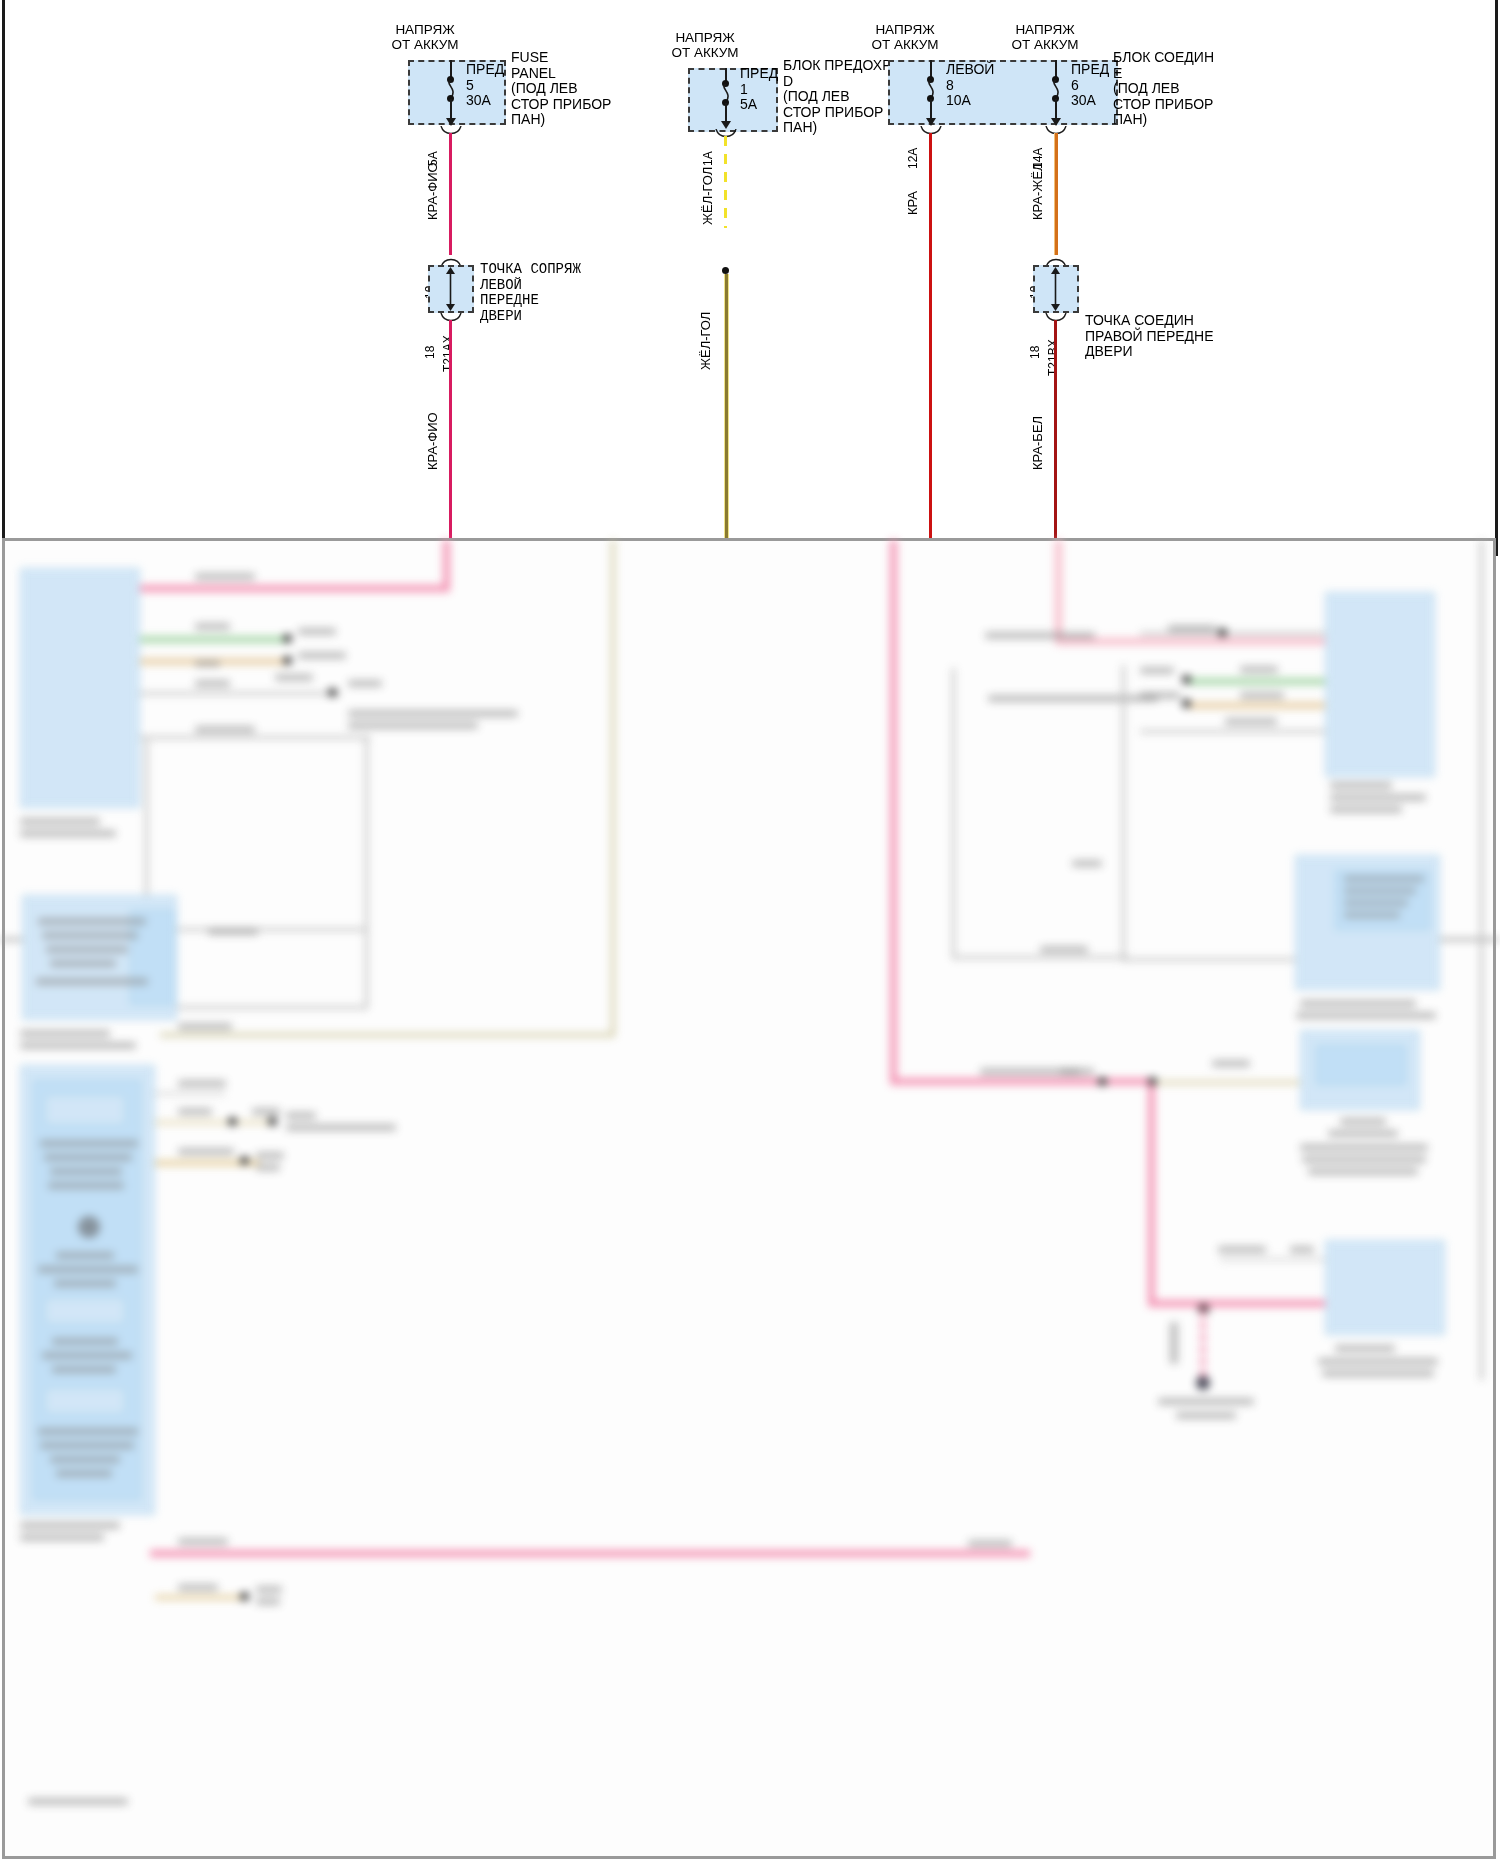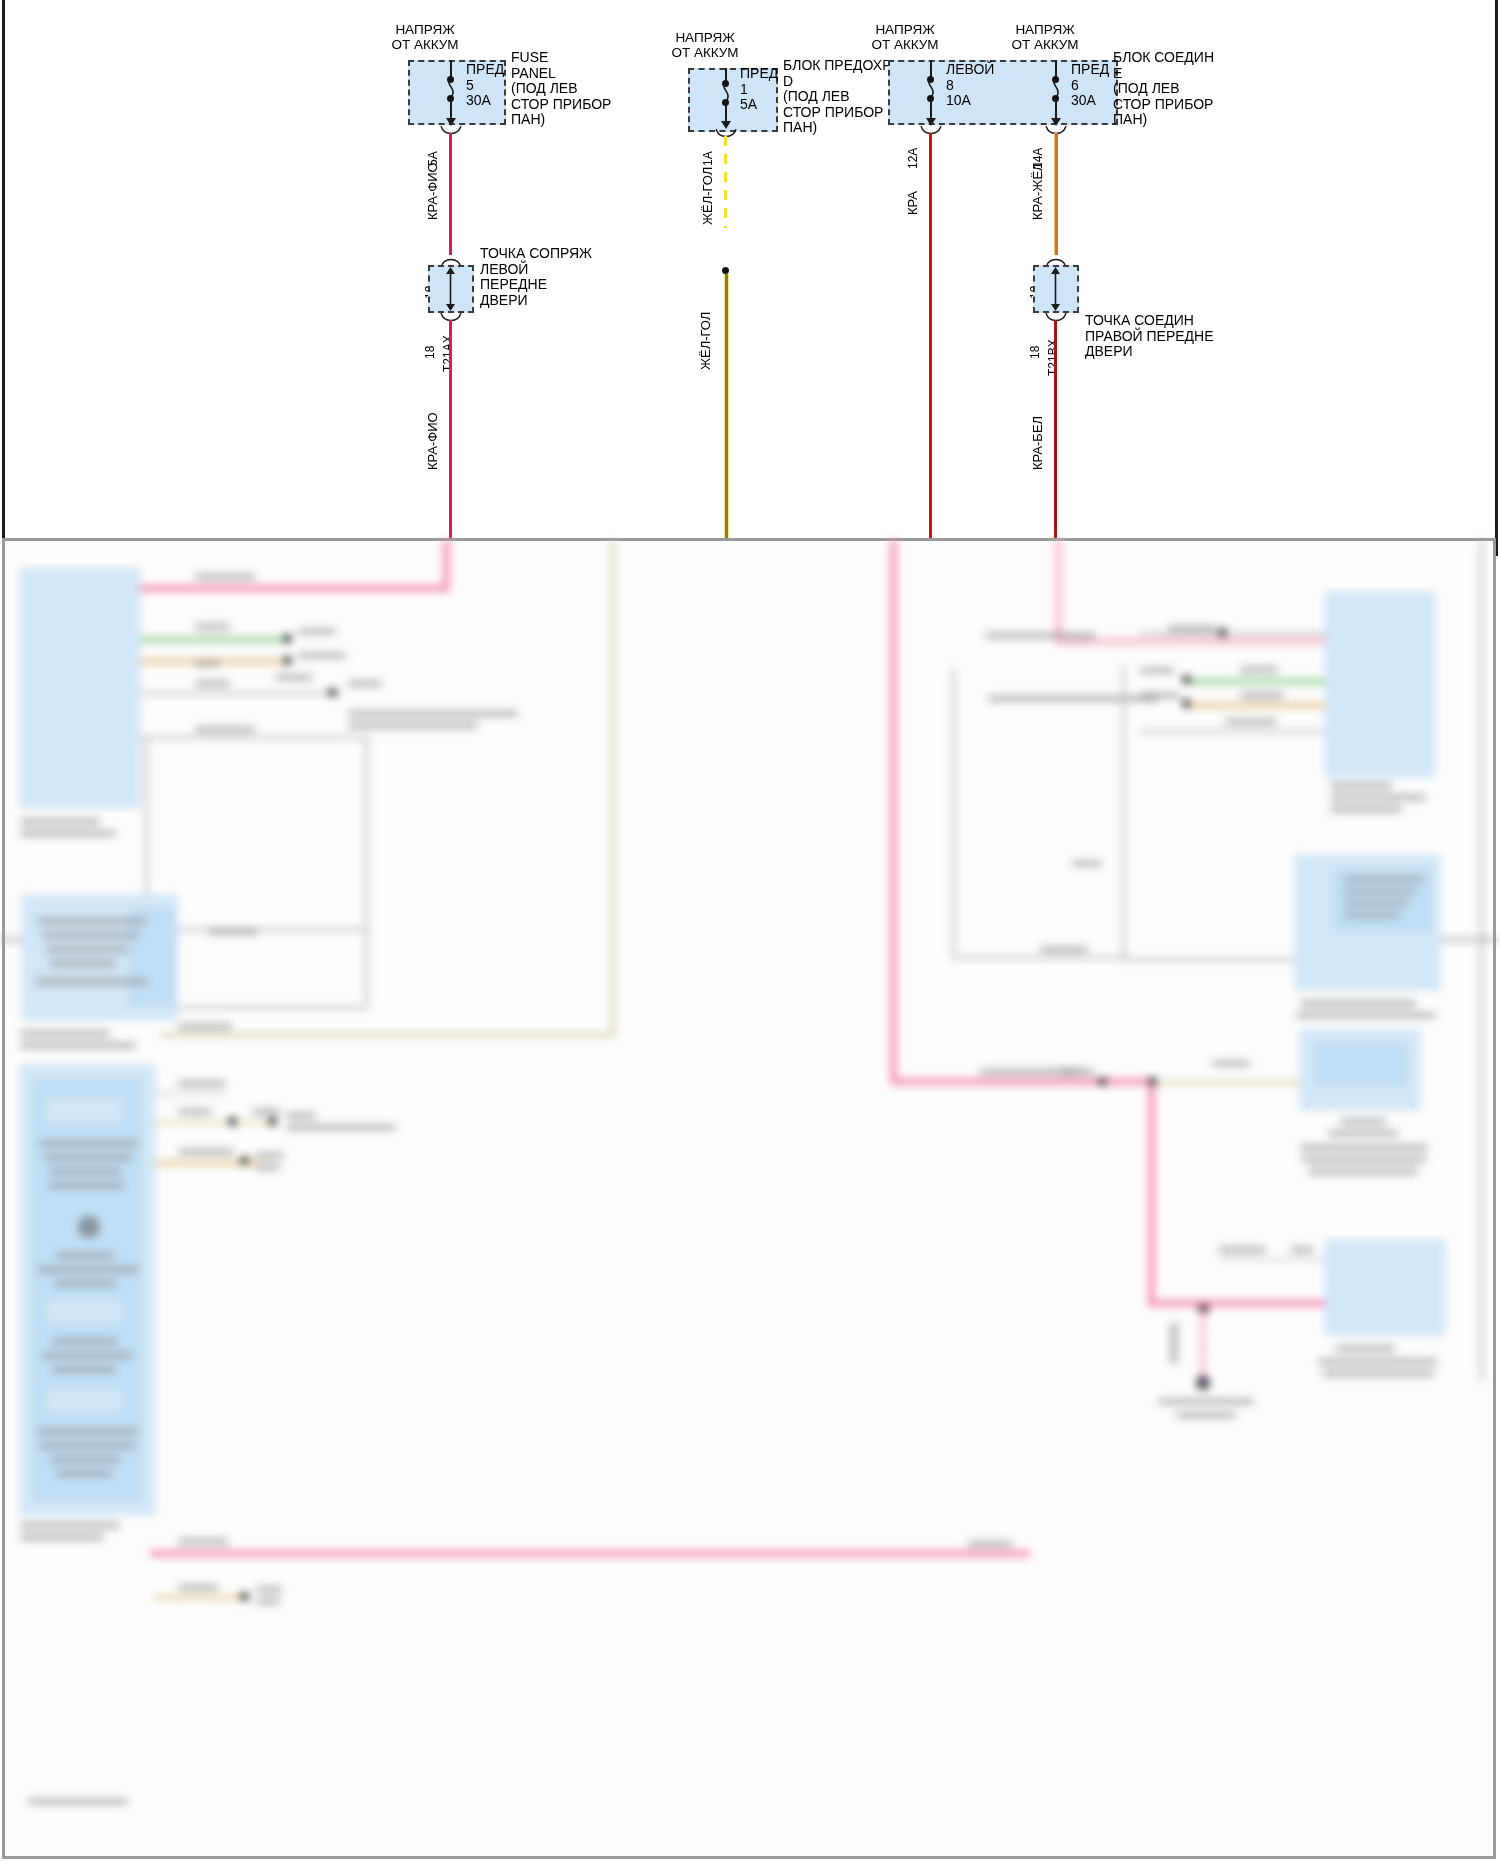--- a/index.html
+++ b/index.html
@@ -88,21 +88,21 @@
   <svg style="position:absolute;left:440px;top:255px;" width="22" height="12">
     <path d="M1 12 C 4 2, 18 2, 21 12" stroke="#1a1a1a" stroke-width="1.4" fill="none"></path>
   </svg>
 
   <div class="splice" style="left:428px;top:265px;width:46px;height:48px;"></div>
   <svg style="position:absolute;left:444px;top:267px;" width="13" height="44">
     <line x1="6.5" y1="4" x2="6.5" y2="40" stroke="#1a1a1a" stroke-width="1.6"></line>
     <polygon points="6.5,0 2,7 11,7" fill="#1a1a1a"></polygon>
     <polygon points="6.5,44 2,37 11,37" fill="#1a1a1a"></polygon>
   </svg>
-  <div class="note" style="left:480px;top:246px;width:120px;">ТОЧКА СОПРЯЖ
+  <div class="note" style="left:480px;top:262px;width:120px;font-family:Liberation Mono, monospace;">ТОЧКА СОПРЯЖ
 ЛЕВОЙ
 ПЕРЕДНЕ
 ДВЕРИ</div>
 
   <svg style="position:absolute;left:440px;top:313px;" width="22" height="12">
     <path d="M1 0 C 4 10, 18 10, 21 0" stroke="#1a1a1a" stroke-width="1.4" fill="none"></path>
   </svg>
   <div class="vtxt-s" style="left:437px;top:345px;">18</div>
   <div class="vtxt-s" style="left:455px;top:358px;">T21AX</div>
 

